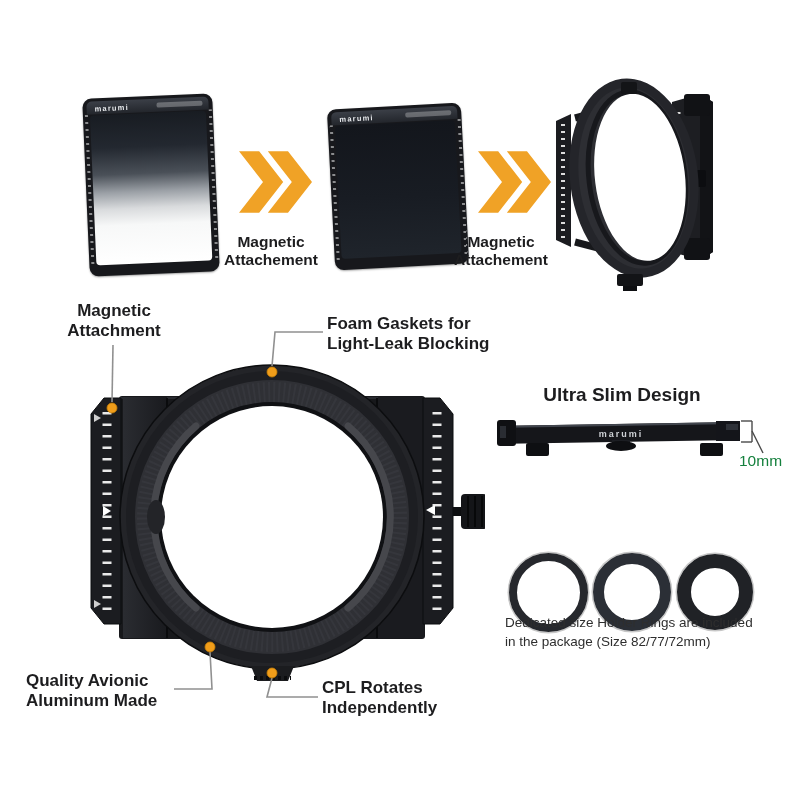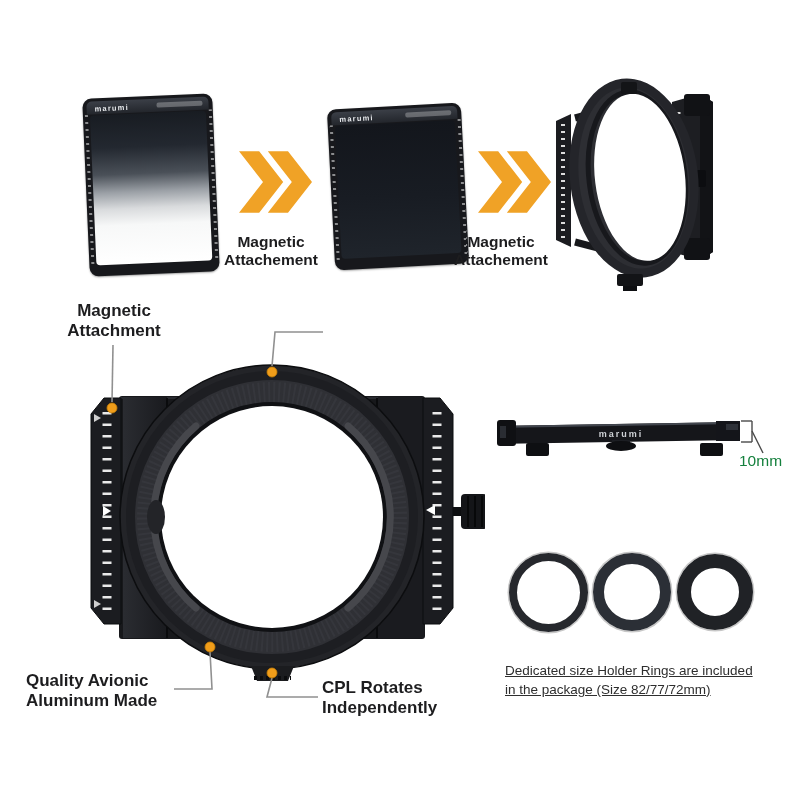--- a/index.html
+++ b/index.html
@@ -170,25 +170,28 @@
     <g fill="#F09D1A" stroke="#C77F06" stroke-width="0.8">
       <circle cx="112" cy="408" r="5"></circle>
       <circle cx="272" cy="372" r="5"></circle>
       <circle cx="210" cy="647" r="5"></circle>
       <circle cx="272" cy="673" r="5"></circle>
     </g>
   </svg>
 
   <div class="abs callout-label ml" style="left:55px;top:301px;width:118px;text-align:center;">Magnetic
 Attachment</div>
+  <div class="abs callout-label ml" style="left:327px;top:314px;width:190px;">Foam Gaskets for
+Light-Leak Blocking</div>
   <div class="abs callout-label ml" style="left:26px;top:671px;width:170px;">Quality Avionic
 Aluminum Made</div>
   <div class="abs callout-label ml" style="left:322px;top:678px;width:160px;">CPL Rotates
 Independently</div>
 
+  <div class="abs title-label" style="left:497px;top:384px;width:250px;text-align:center;">Ultra Slim Design</div>
 
   <svg class="abs" style="left:495px;top:410px;" width="290" height="65" viewBox="495 410 290 65">
     <g>
       <polygon points="500,426 737,422 737,440 500,444" fill="#15161a"></polygon>
       <line x1="500" y1="427" x2="737" y2="423" stroke="#42464e" stroke-width="2"></line>
       <rect x="497" y="420" width="19" height="26" rx="3" fill="#0f1013"></rect>
       <rect x="500" y="426" width="6" height="12" fill="#2a2d33"></rect>
       <polygon points="716,421 740,421 740,441 716,441" fill="#14151a"></polygon>
       <rect x="726" y="424" width="12" height="6" fill="#2e3138"></rect>
       <rect x="526" y="443" width="23" height="13" rx="2" fill="#0e0f12"></rect>
@@ -204,16 +207,16 @@
       <path d="M752,431 L763,453"></path>
     </g>
   </svg>
   <div class="abs mm-label" style="left:739px;top:452px;">10mm</div>
 
 
   <div class="ring" style="left:509px;top:553px;width:63px;height:63px;border:8px solid #26282d;"></div>
   <div class="ring" style="left:593px;top:553px;width:56px;height:56px;border:11px solid #2b2f36;"></div>
   <div class="ring" style="left:677px;top:554px;width:48px;height:48px;border:14px solid #202226;"></div>
 
-  <div class="abs caption ml" style="left:505px;top:662px;width:290px;text-decoration:underline;">Dedicated size Holder Rings are included
+  <div class="abs caption ml" style="left:505px;top:614px;width:290px;">Dedicated size Holder Rings are included
 in the package (Size 82/77/72mm)</div>
 
 </div>
 
 </body></html>

